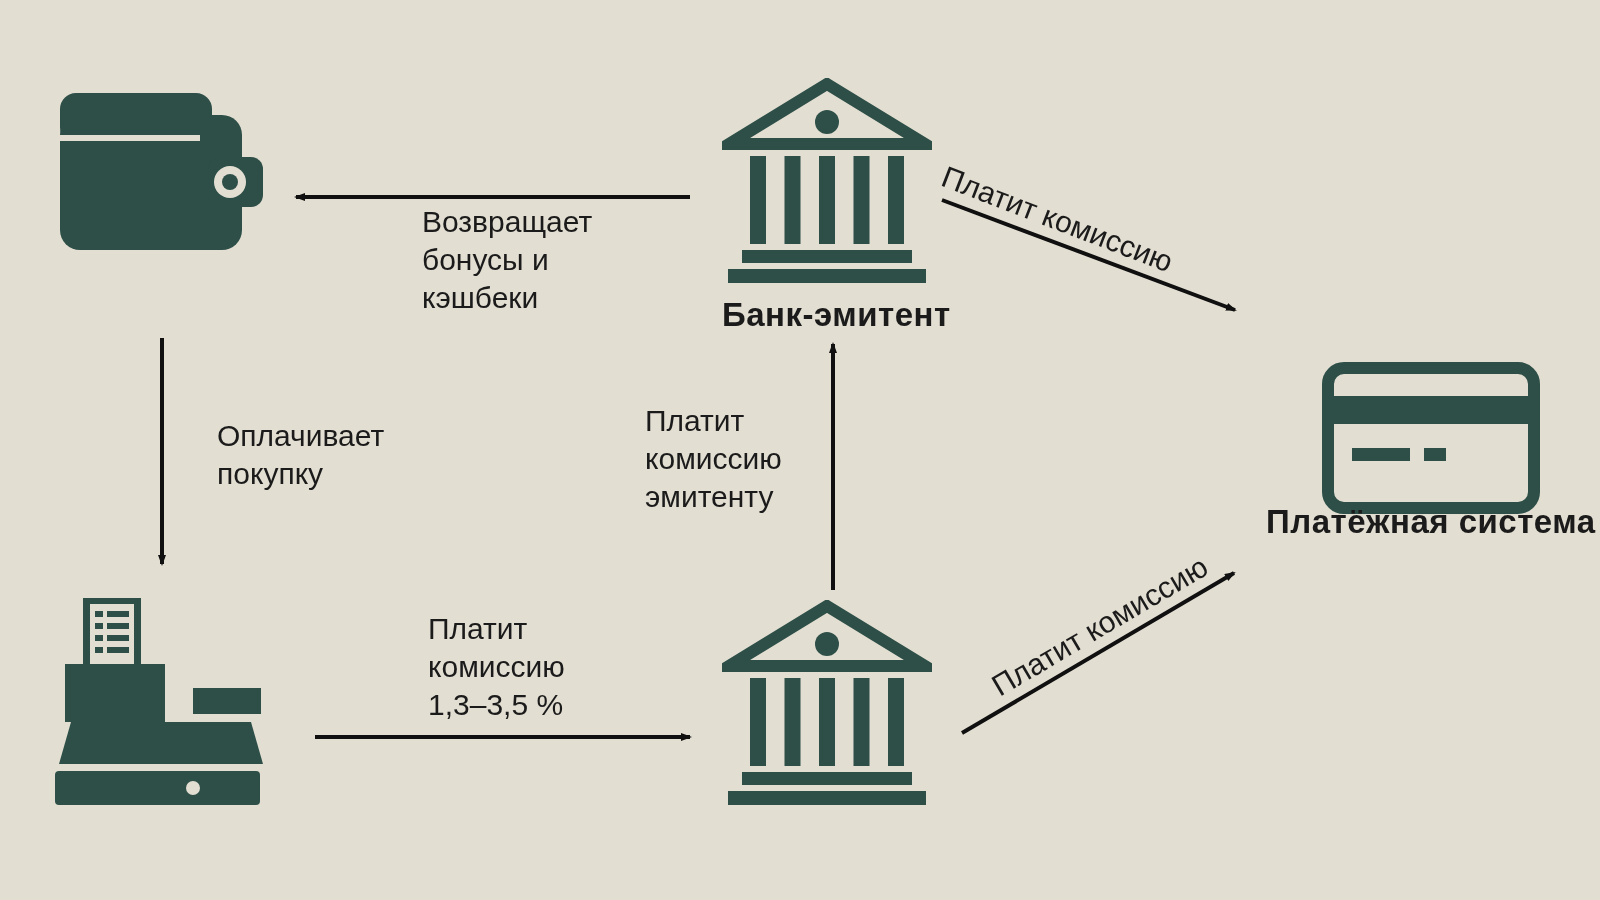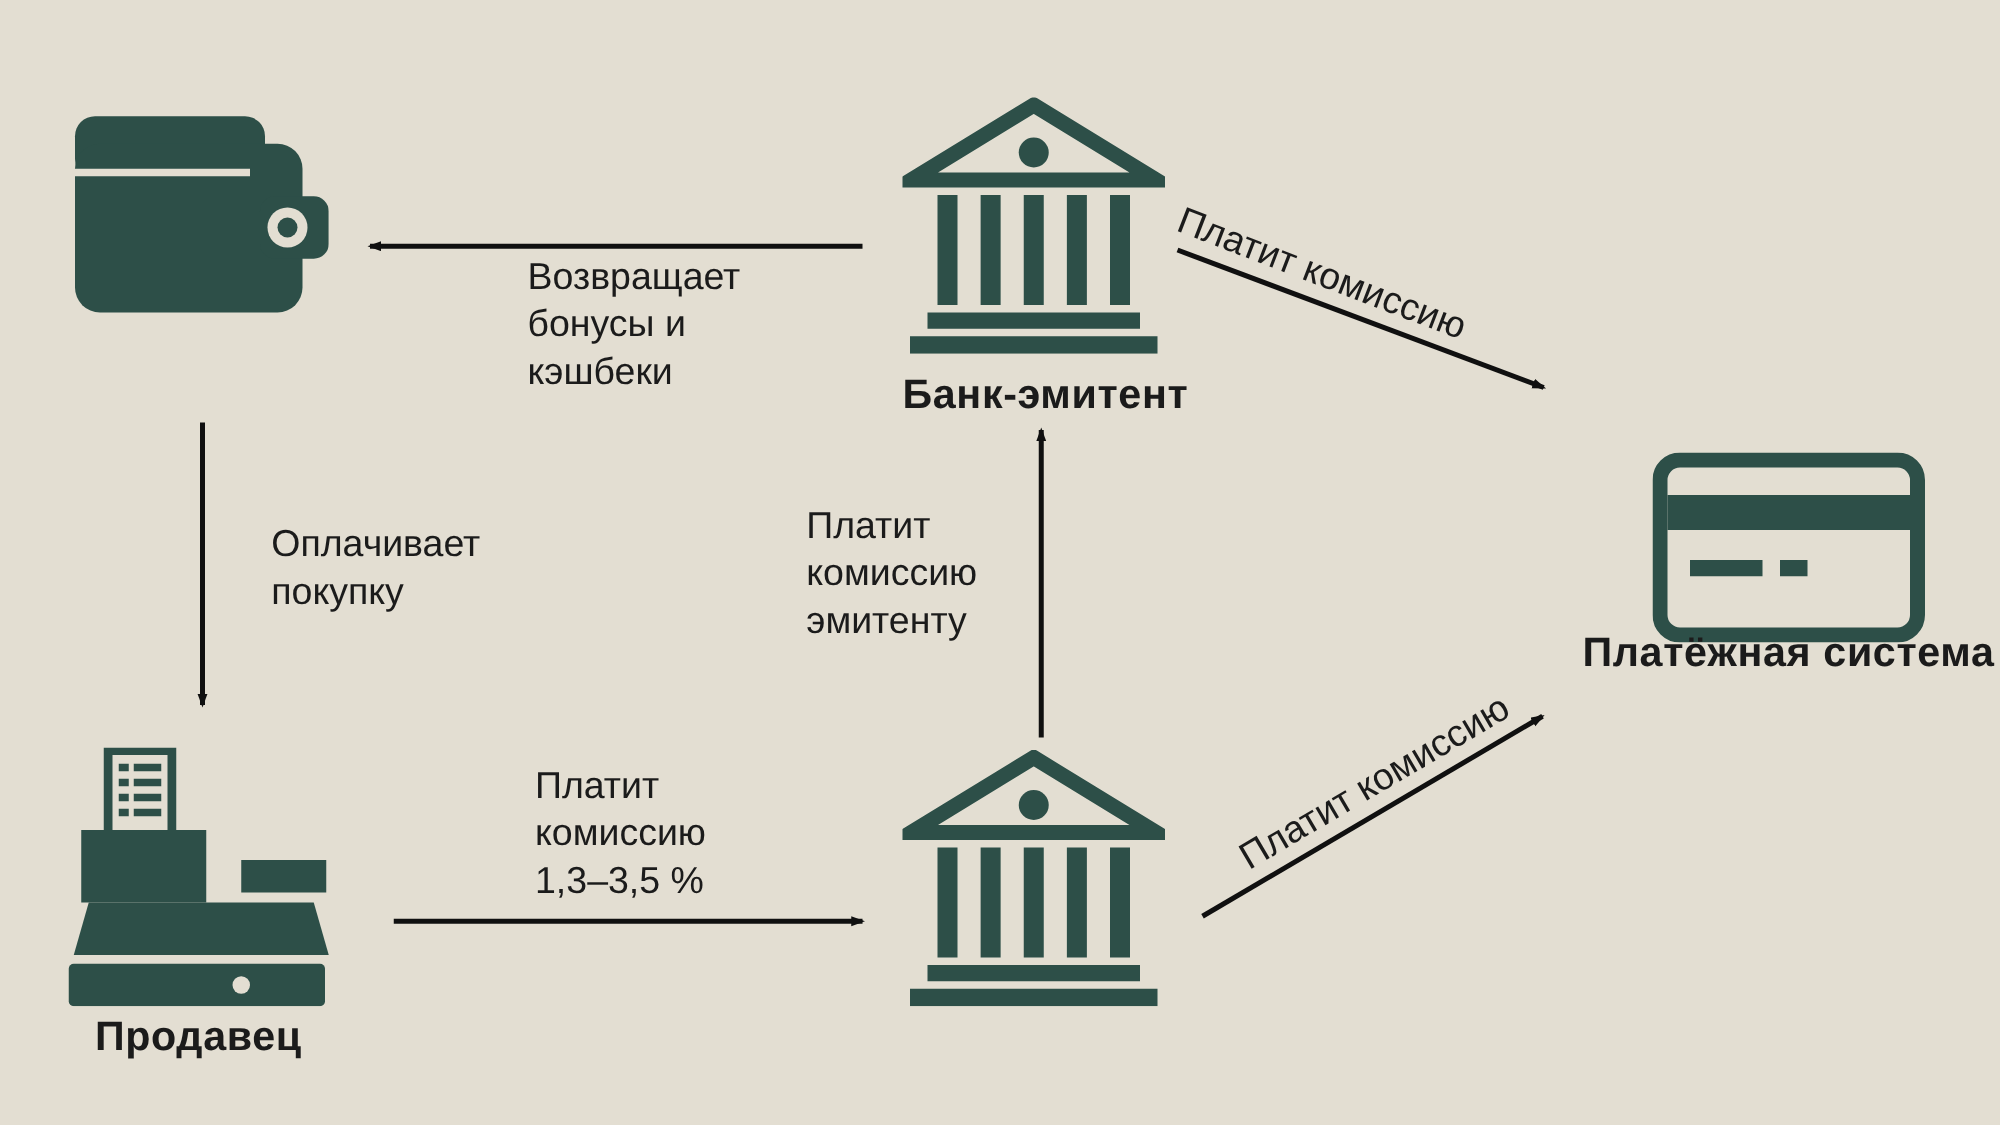--- a/index.html
+++ b/index.html
@@ -94,21 +94,20 @@
     <rect x="50" y="37" width="8" height="6" fill="currentColor"></rect>
     <rect x="62" y="37" width="22" height="6" fill="currentColor"></rect>
     <rect x="50" y="49" width="8" height="6" fill="currentColor"></rect>
     <rect x="62" y="49" width="22" height="6" fill="currentColor"></rect>
     <rect x="20" y="66" width="100" height="58" fill="currentColor"></rect>
     <rect x="148" y="90" width="68" height="26" fill="currentColor"></rect>
     <polygon points="26,124 206,124 218,166 14,166" fill="currentColor"></polygon>
     <rect x="10" y="173" width="205" height="34" rx="4" fill="currentColor"></rect>
     <circle cx="148" cy="190" r="7" class="bgfill"></circle>
   </svg>
-  <div class="node-label" style="left:76px;top:810px;">Продавец</div>
 
   <svg class="icon" style="left:722px;top:600px;" width="210" height="205" viewBox="0 0 210 205">
     <polygon points="105,6 203,66 7,66" fill="none" stroke="currentColor" stroke-width="12"></polygon>
     <circle cx="105" cy="44" r="12" fill="currentColor"></circle>
     <rect x="28" y="78" width="16" height="88" fill="currentColor"></rect>
     <rect x="62.5" y="78" width="16" height="88" fill="currentColor"></rect>
     <rect x="97" y="78" width="16" height="88" fill="currentColor"></rect>
     <rect x="131.5" y="78" width="16" height="88" fill="currentColor"></rect>
     <rect x="166" y="78" width="16" height="88" fill="currentColor"></rect>
     <rect x="20" y="172" width="170" height="13" fill="currentColor"></rect>

